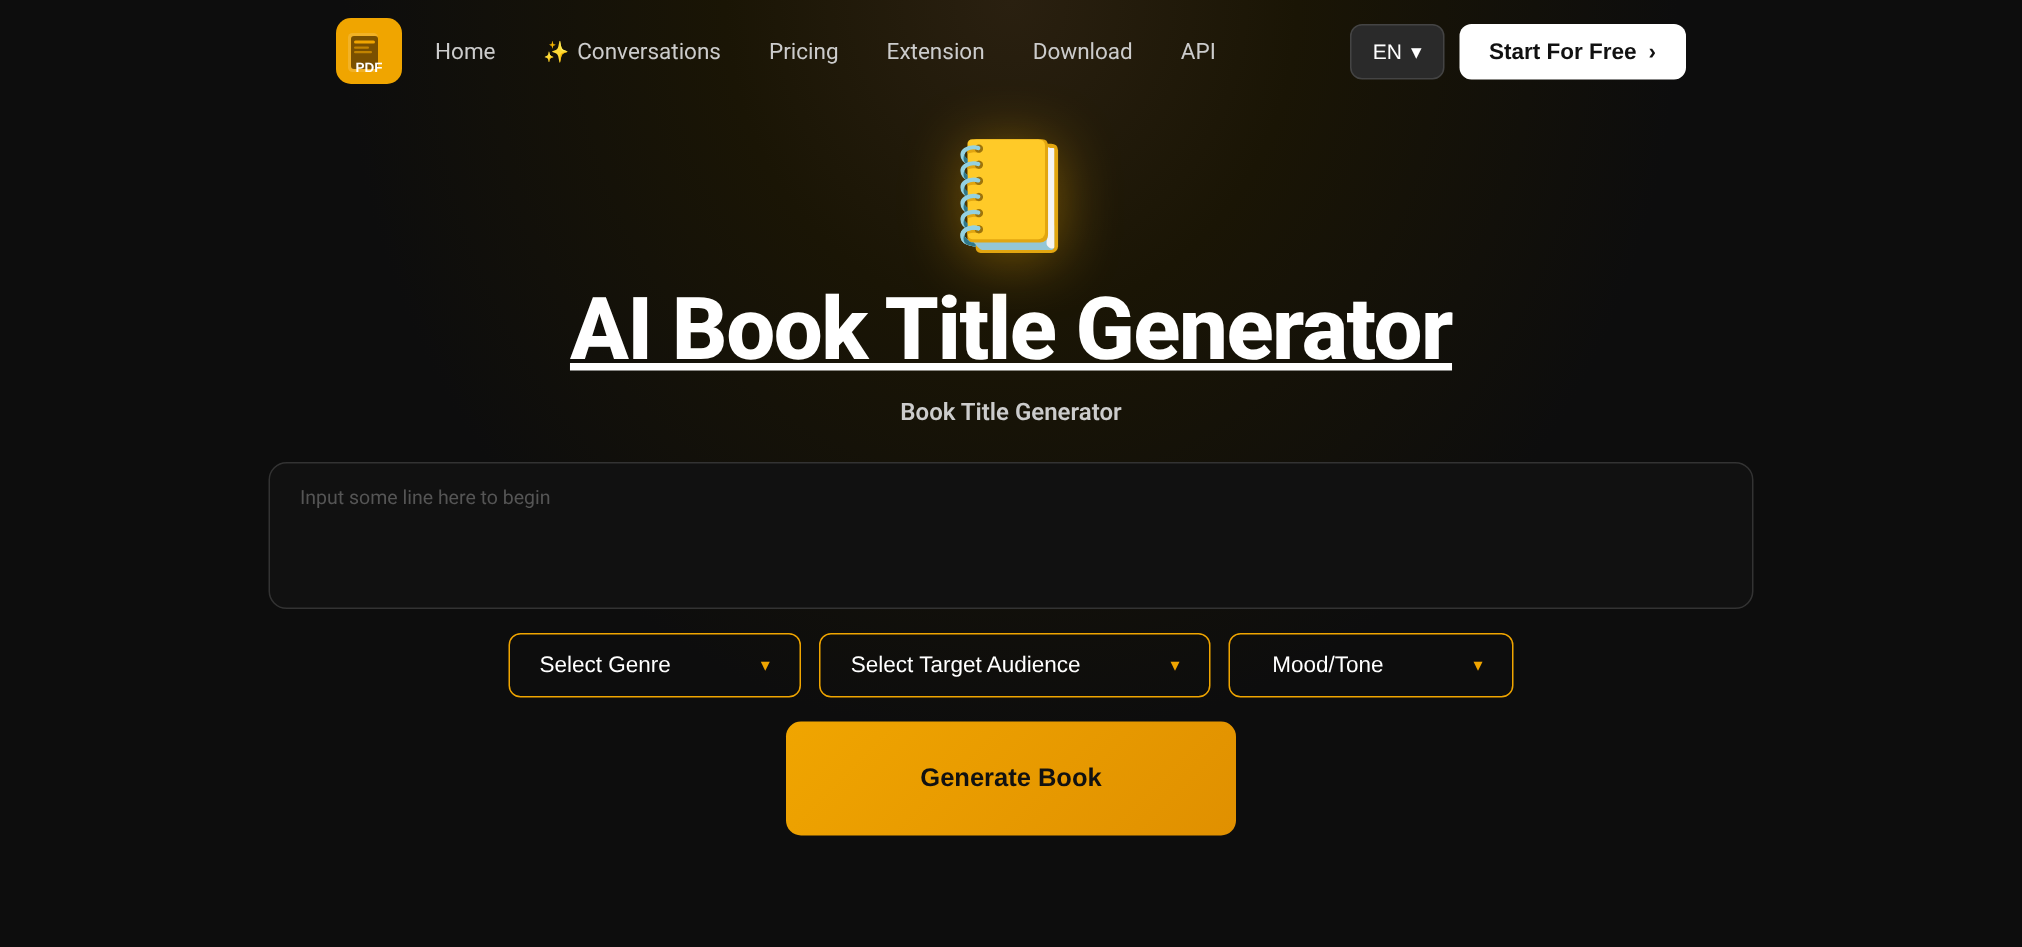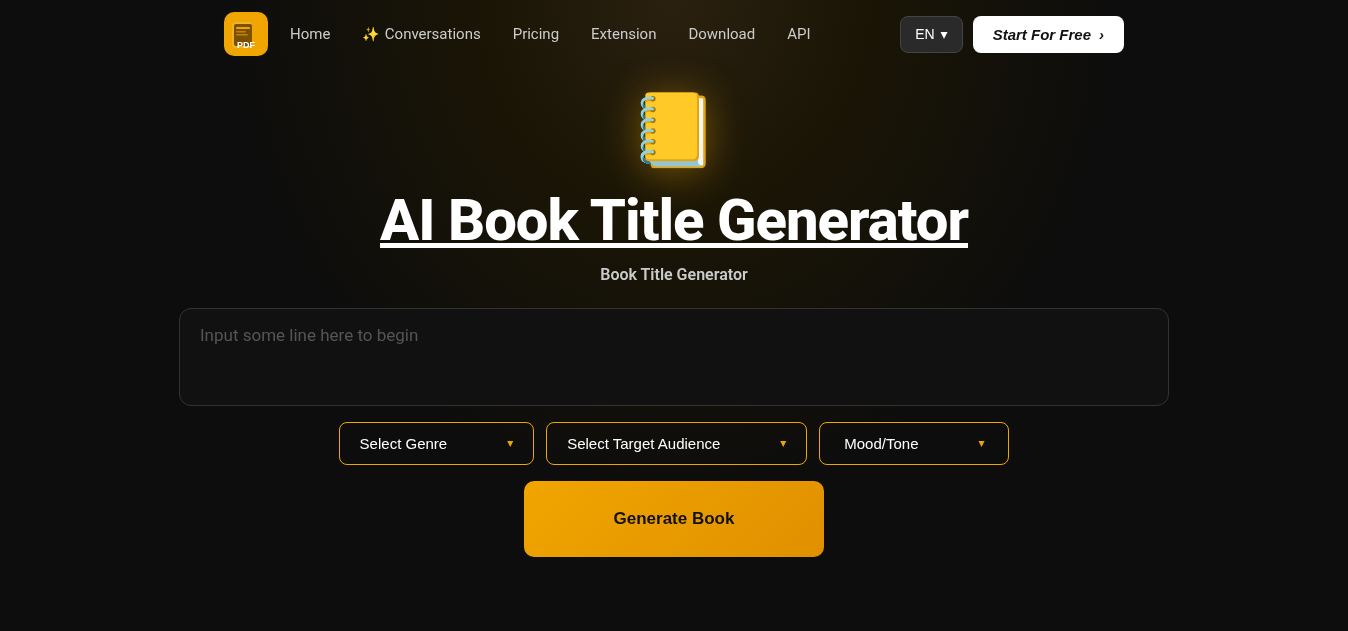--- a/index.html
+++ b/index.html
@@ -105,21 +105,20 @@
       align-items: center;
       gap: 8px;
       background: #fff;
       color: #111;
       padding: 10px 20px;
       border-radius: 8px;
       font-size: 15px;
       font-weight: 600;
       cursor: pointer;
       border: none;
-      font-style: italic;
     }
 
     
     .main-content {
       position: relative;
       z-index: 5;
       display: flex;
       flex-direction: column;
       align-items: center;
       padding-top: 20px;
@@ -164,42 +163,42 @@
       padding: 16px 20px;
       margin-bottom: 16px;
     }
 
     .main-input {
       width: 100%;
       background: transparent;
       border: none;
       outline: none;
       color: #888;
-      font-size: 17px;
+      font-size: 13px;
       resize: none;
       min-height: 60px;
       font-family: inherit;
     }
 
     .main-input::placeholder {
       color: #555;
     }
 
     
     .dropdowns-row {
       display: flex;
       gap: 12px;
       margin-bottom: 16px;
       justify-content: center;
     }
 
     .dropdown-button {
       display: flex;
       align-items: center;
-      justify-content: center;
+      justify-content: flex-end;
       gap: 60px;
       background: transparent;
       border: 1.5px solid #f0a500;
       color: #fff;
       padding: 12px 20px;
       border-radius: 8px;
       font-size: 15px;
       cursor: pointer;
       min-width: 190px;
     }

